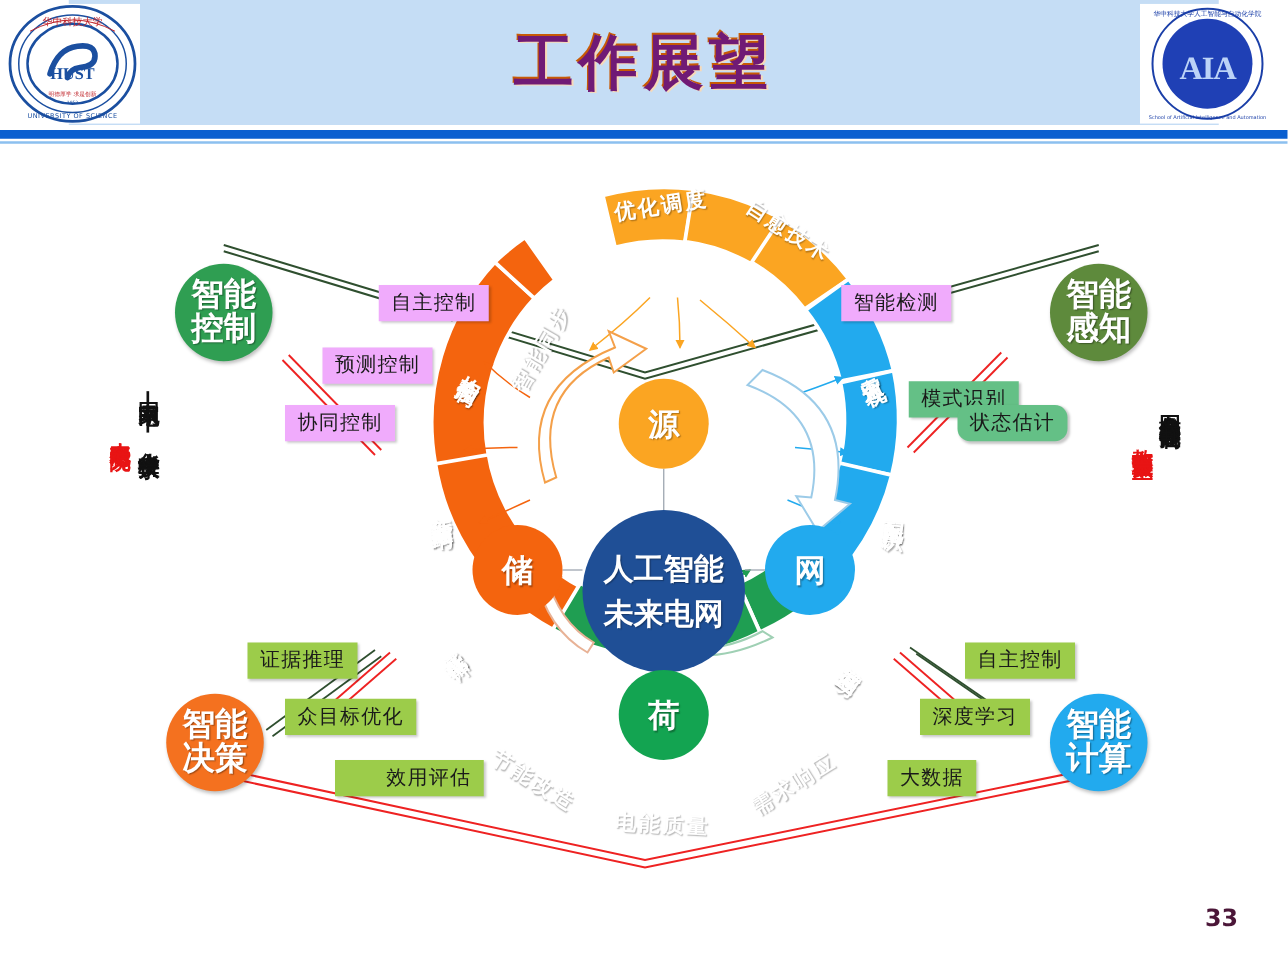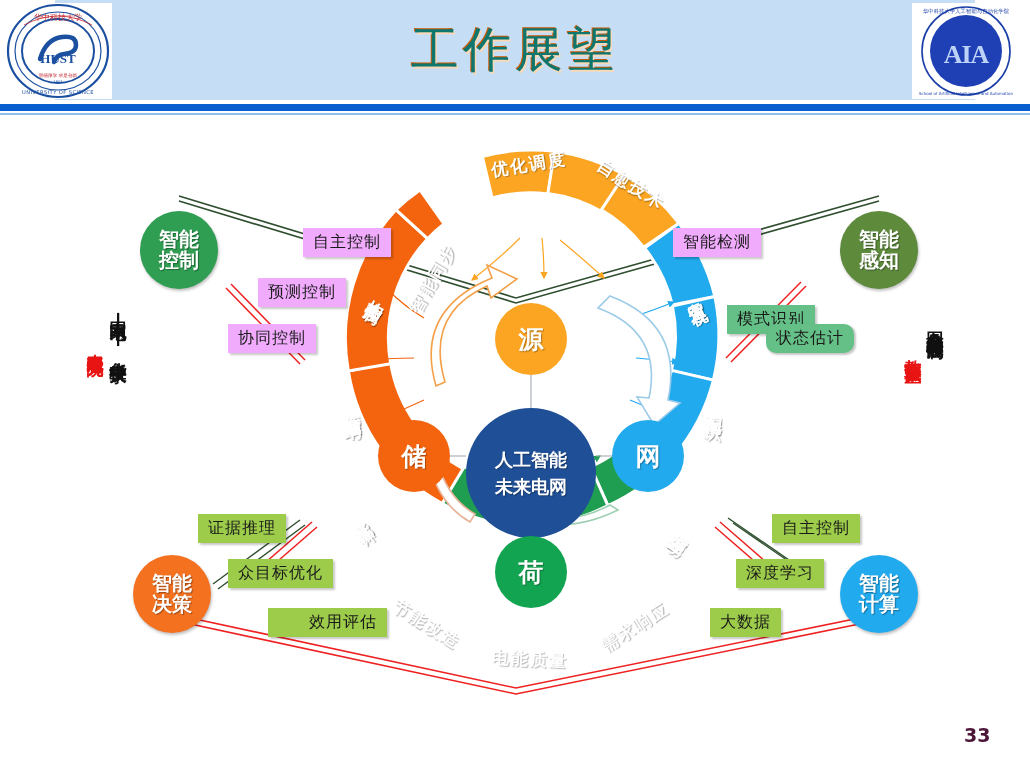--- a/index.html
+++ b/index.html
@@ -12,41 +12,41 @@
   .slide{position:absolute;inset:0;}
 
   
   .header-band{
     position:absolute;left:55px;top:0;width:920px;height:100px;
     background:#c5ddf5;
   }
   .header-title{
     position:absolute;left:0;top:0;width:1030px;height:100px;
     display:flex;align-items:center;justify-content:center;
-    font-size:48px;font-weight:normal;color:#0f766e;
+    font-size:48px;font-weight:bold;color:#701a75;
     letter-spacing:4px;
     text-shadow:1.5px 1.5px 0 #f7d9b8, -1px -1px 0 #c85a06;
   }
   .header-rule1{position:absolute;left:0;top:104px;width:1030px;height:7px;background:#0a5fd0;}
   .header-rule2{position:absolute;left:0;top:113px;width:1030px;height:2px;background:#8cc0ef;}
 
   
   .logo{position:absolute;top:3px;width:108px;height:96px;}
   .logo.left{left:4px;}
   .logo.right{left:912px;}
 
   
   .canvas{position:absolute;left:0;top:118px;width:1030px;height:653px;}
   .canvas svg.layer{position:absolute;left:0;top:0;width:1030px;height:653px;}
 
   
   .bubble{
     position:absolute;border-radius:50%;
     display:flex;flex-direction:column;align-items:center;justify-content:center;
-    color:#ffffff;font-weight:bold;font-size:20px;line-height:1.05;
+    color:#ffffff;font-weight:bold;font-size:26px;line-height:1.05;
     text-shadow:1px 1px 1px rgba(0,0,0,.35);
     box-shadow:1px 2px 3px rgba(0,0,0,.25);
   }
   .bubble span{display:block;}
   #b-control{left:140px;top:93px;width:78px;height:78px;background:#2f9e52;}
   #b-sense{left:840px;top:93px;width:78px;height:78px;background:#5e8a3c;}
   #b-decide{left:133px;top:437px;width:78px;height:78px;background:#f4711f;}
   #b-compute{left:840px;top:437px;width:78px;height:78px;background:#22aaee;}
 
   
@@ -94,21 +94,21 @@
   }
   .seg-label.vert{writing-mode:vertical-rl;letter-spacing:2px;}
 
   
   .hub{
     position:absolute;border-radius:50%;
     display:flex;align-items:center;justify-content:center;
     color:#fff;font-weight:bold;text-shadow:1px 1px 1px rgba(0,0,0,.3);
   }
   #hub-center{left:466px;top:290px;width:130px;height:130px;background:#1f4f96;
-    font-size:18px;line-height:1.5;flex-direction:column;}
+    font-size:24px;line-height:1.5;flex-direction:column;}
   #hub-yuan{left:495px;top:185px;width:72px;height:72px;background:#fba522;font-size:25px;}
   #hub-wang{left:612px;top:302px;width:72px;height:72px;background:#22aaee;font-size:25px;}
   #hub-he{left:495px;top:418px;width:72px;height:72px;background:#13a451;font-size:25px;}
   #hub-chu{left:378px;top:302px;width:72px;height:72px;background:#f4640e;font-size:25px;}
 
   
   .pageno{position:absolute;left:964px;top:724px;font-size:19px;font-weight:bold;color:#4b1638;}
 </style>
 </head>
 <body>

